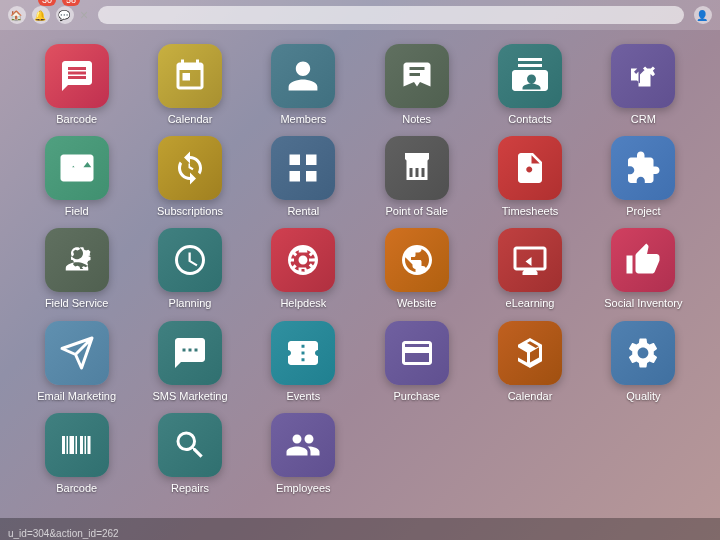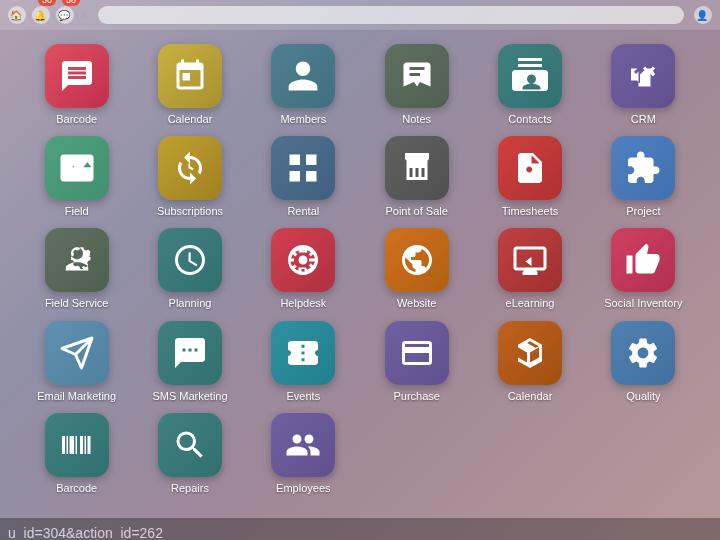--- a/index.html
+++ b/index.html
@@ -127,21 +127,21 @@
       bottom: 0;
       left: 0;
       right: 0;
       height: 22px;
       background: rgba(0,0,0,0.3);
       display: flex;
       align-items: center;
       padding: 0 8px;
     }
     .statusbar-text {
-      font-size: 14px;
+      font-size: 10px;
       color: rgba(255,255,255,0.7);
       margin-top: 8px;
     }
   </style>
 </head>
 <body>
 
 <div class="topbar">
   <div class="topbar-icon">🏠</div>
   <div class="topbar-icon" style="position:relative;">

